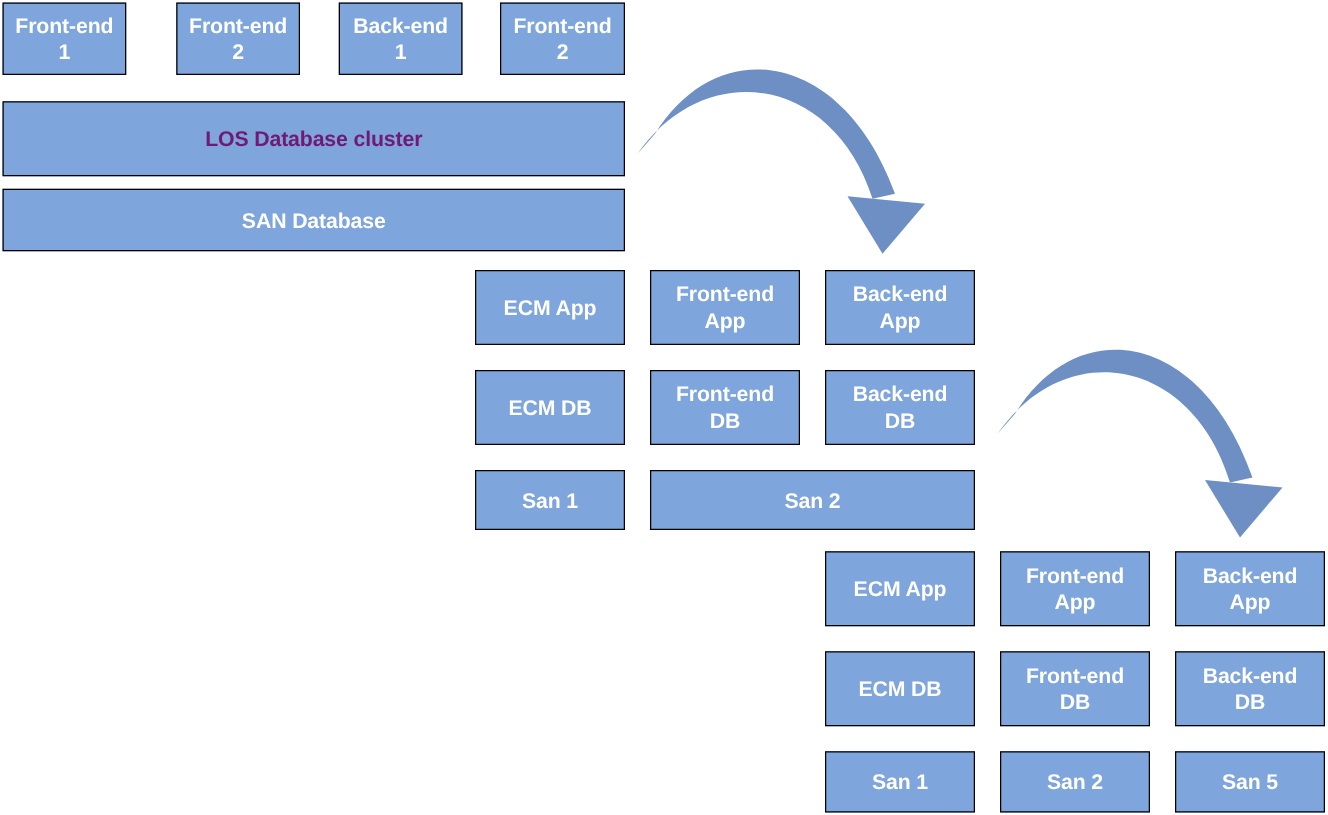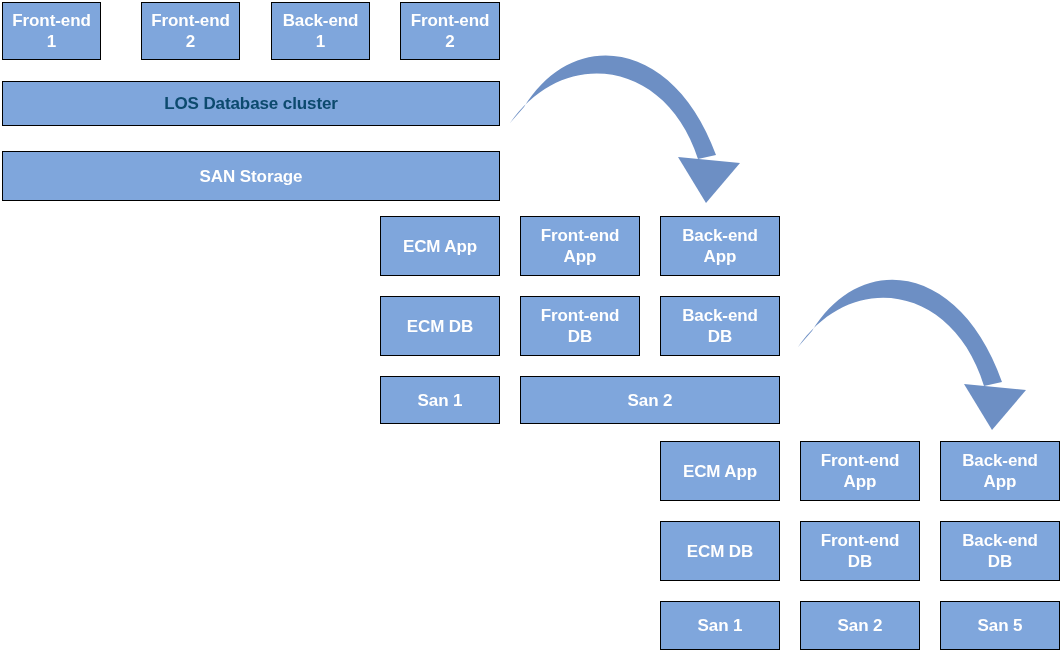--- a/index.html
+++ b/index.html
@@ -48,22 +48,22 @@
 
   <div class="node" style="left: 2px; top: 2px; width: 99px; height: 58px; background: rgb(127, 166, 220); border-color: rgb(0, 0, 0); color: rgb(255, 255, 255);">Front-end
 1</div>
   <div class="node" style="left: 141px; top: 2px; width: 99px; height: 58px; background: rgb(127, 166, 220); border-color: rgb(0, 0, 0); color: rgb(255, 255, 255);">Front-end
 2</div>
   <div class="node" style="left: 271px; top: 2px; width: 99px; height: 58px; background: rgb(127, 166, 220); border-color: rgb(0, 0, 0); color: rgb(255, 255, 255);">Back-end
 1</div>
   <div class="node" style="left: 400px; top: 2px; width: 100px; height: 58px; background: rgb(127, 166, 220); border-color: rgb(0, 0, 0); color: rgb(255, 255, 255);">Front-end
 2</div>
 
-  <div class="node" style="left: 2px; top: 81px; width: 498px; height: 45px; background: rgb(127, 166, 220); border-color: rgb(0, 0, 0); color: #0c4a6e;">LOS Database cluster</div>
-  <div class="node" style="left: 2px; top: 151px; width: 498px; height: 50px; background: rgb(127, 166, 220); border-color: rgb(0, 0, 0); color: rgb(255, 255, 255);">SAN Storage</div>
+  <div class="node" style="left: 2px; top: 81px; width: 498px; height: 60px; background: rgb(127, 166, 220); border-color: rgb(0, 0, 0); color: #701a75;">LOS Database cluster</div>
+  <div class="node" style="left: 2px; top: 151px; width: 498px; height: 50px; background: rgb(127, 166, 220); border-color: rgb(0, 0, 0); color: rgb(255, 255, 255);">SAN Database</div>
 
   <div class="node" style="left: 380px; top: 216px; width: 120px; height: 60px; background: rgb(127, 166, 220); border-color: rgb(0, 0, 0); color: rgb(255, 255, 255);">ECM App</div>
   <div class="node" style="left: 520px; top: 216px; width: 120px; height: 60px; background: rgb(127, 166, 220); border-color: rgb(0, 0, 0); color: rgb(255, 255, 255);">Front-end
 App</div>
   <div class="node" style="left: 660px; top: 216px; width: 120px; height: 60px; background: rgb(127, 166, 220); border-color: rgb(0, 0, 0); color: rgb(255, 255, 255);">Back-end
 App</div>
 
   <div class="node" style="left: 380px; top: 296px; width: 120px; height: 60px; background: rgb(127, 166, 220); border-color: rgb(0, 0, 0); color: rgb(255, 255, 255);">ECM DB</div>
   <div class="node" style="left: 520px; top: 296px; width: 120px; height: 60px; background: rgb(127, 166, 220); border-color: rgb(0, 0, 0); color: rgb(255, 255, 255);">Front-end
 DB</div>

